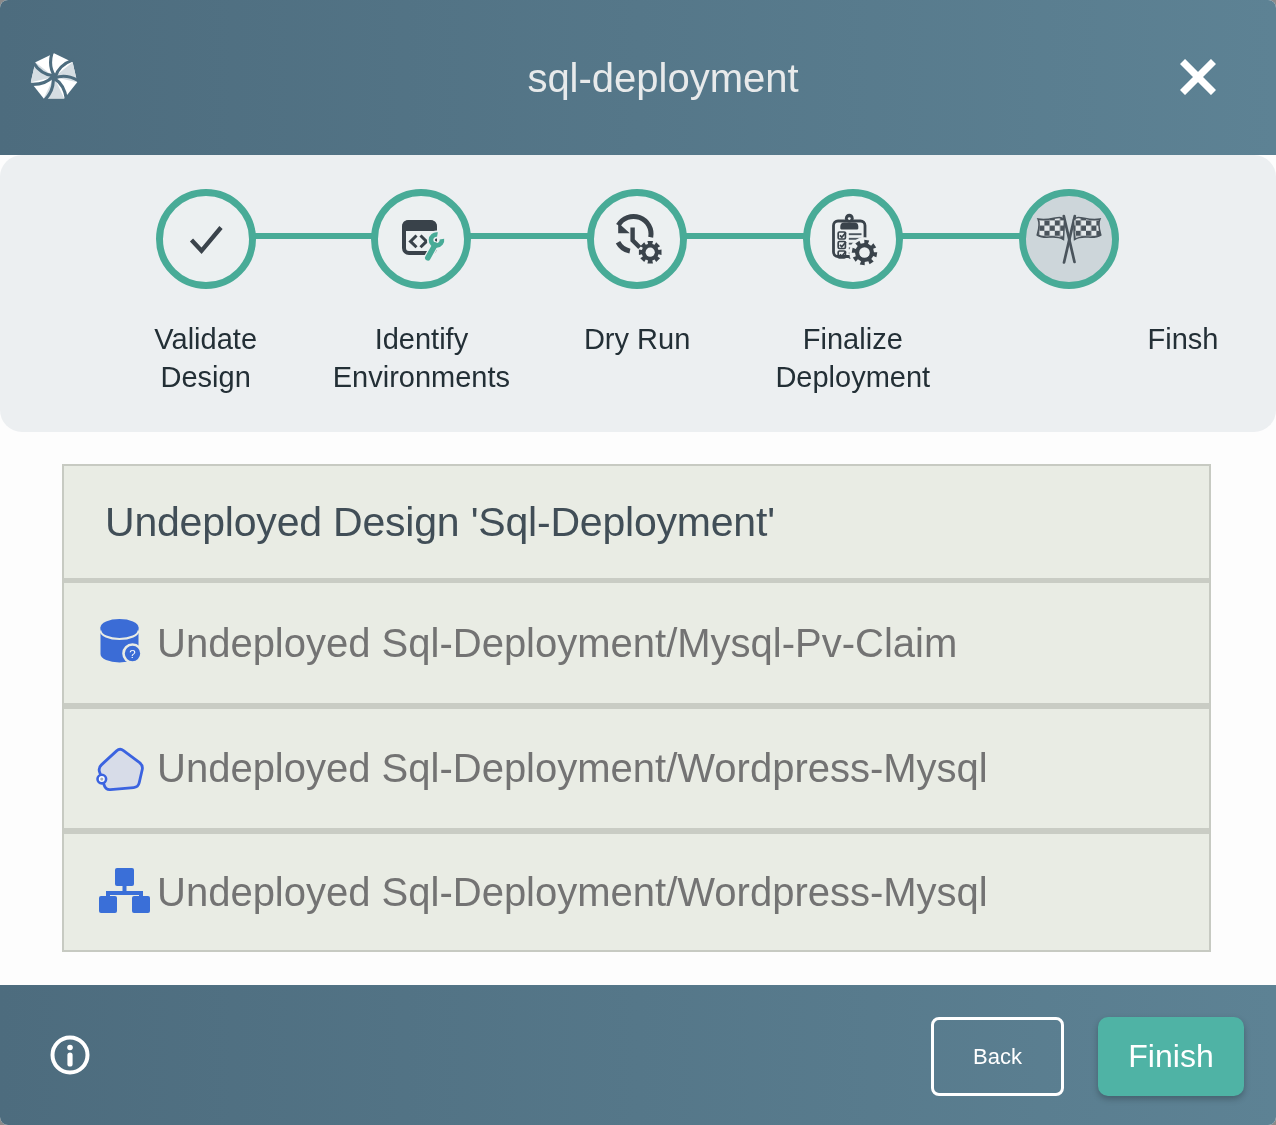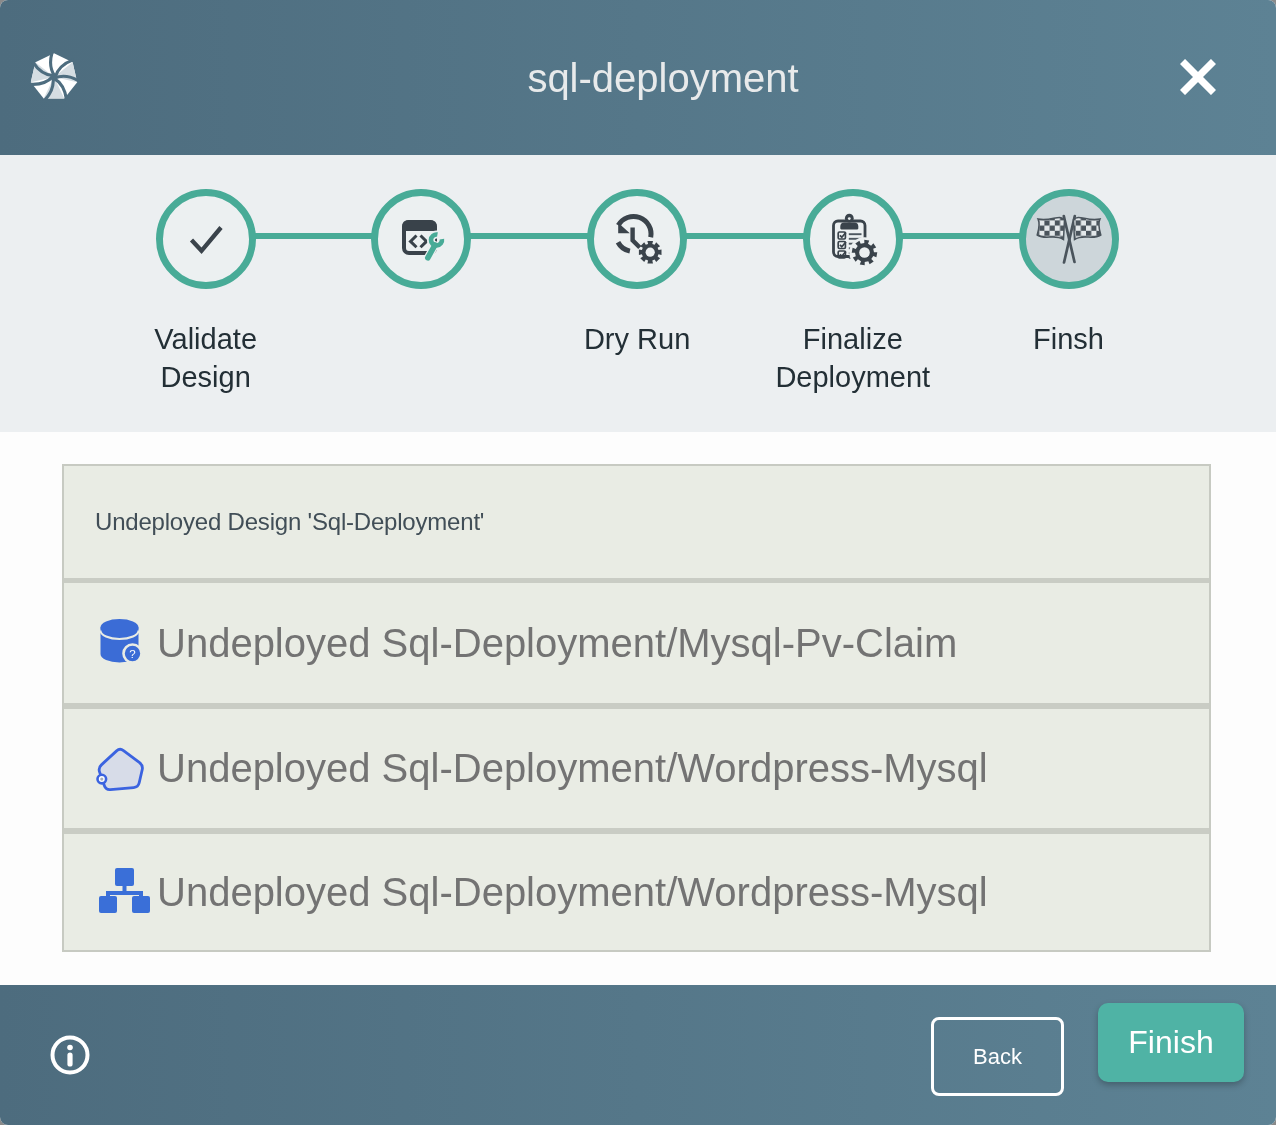--- a/index.html
+++ b/index.html
@@ -2,38 +2,38 @@
 <html><head>
 <meta charset="utf-8">
 <style>
   html,body{margin:0;padding:0;}
   body{width:1276px;height:1125px;background:#8a8a8a;font-family:"Liberation Sans",sans-serif;overflow:hidden;}
   .modal{position:absolute;left:0;top:0;width:1276px;height:1125px;border-radius:8px;overflow:hidden;background:#fdfdfd;}
   .hdr{position:absolute;left:0;top:0;width:1276px;height:155px;background:linear-gradient(90deg,#4d6c7e 0%,#5d8294 100%);}
   .title{position:absolute;top:56px;left:0;width:1230px;text-align:center;font-size:40px;color:#e8eaeb;padding-left:48px;}
   .logo{position:absolute;left:30px;top:53px;width:48px;height:48px;}
   .closex{position:absolute;left:1180px;top:59px;width:36px;height:36px;}
-  .stepper{position:absolute;left:0;top:155px;width:1276px;height:277px;background:#eceff1;}
+  .stepper{position:absolute;left:0;top:155px;width:1276px;height:277px;background:#eceff1;border-radius:22px;}
   .connector{position:absolute;left:206px;top:78px;width:863px;height:6px;background:#48ab97;}
   .circ{position:absolute;top:33.5px;width:86px;height:86px;border:7px solid #48ab97;border-radius:50%;background:#ecf0f1;display:flex;align-items:center;justify-content:center;}
   .circ.last{background:#cdd6da;}
   .slabel{position:absolute;top:165px;width:300px;text-align:center;font-size:29px;line-height:38px;color:#232f36;}
   .content{position:absolute;left:0;top:432px;width:1276px;height:553px;background:#fdfdfd;}
   .box{position:absolute;left:62px;top:32px;width:1145px;border:2px solid #c7cac2;background:#e9ece4;}
   .brow{position:relative;}
   .divider{height:6px;background:#c9ccc4;}
   .h-row{height:112px;display:flex;align-items:center;}
-  .h-row span{margin-left:31px;font-size:24px;color:#414e57;letter-spacing:-0.2px;}
+  .h-row span{margin-left:41px;font-size:41px;color:#414e57;letter-spacing:-0.2px;}
   .irow{height:120px;display:flex;align-items:center;}
   .irow .ic{position:absolute;left:34px;top:50%;transform:translateY(-50%);}
   .irow span{margin-left:93px;font-size:40px;color:#737373;}
   .ftr{position:absolute;left:0;top:985px;width:1276px;height:140px;background:linear-gradient(90deg,#4d6c7e 0%,#5d8294 100%);}
   .info{position:absolute;left:50px;top:50px;width:40px;height:40px;}
   .btn-back{position:absolute;left:931px;top:32px;width:133px;height:79px;border:3px solid #fff;border-radius:8px;box-sizing:border-box;color:#fff;font-size:22px;display:flex;align-items:center;justify-content:center;}
-  .btn-finish{position:absolute;left:1098px;top:18px;width:146px;height:79px;border-radius:10px;background:#4fb3a5;color:#fff;font-size:32px;display:flex;align-items:center;justify-content:center;box-shadow:0 3px 6px rgba(0,0,0,0.25);}
+  .btn-finish{position:absolute;left:1098px;top:32px;width:146px;height:79px;border-radius:10px;background:#4fb3a5;color:#fff;font-size:32px;display:flex;align-items:center;justify-content:center;box-shadow:0 3px 6px rgba(0,0,0,0.25);}
 </style>
 </head>
 <body>
 <div class="modal">
 
   <div class="hdr">
     <svg class="logo" viewBox="0 0 48 48">
         <path d="M24.0,0.2 L42.6,9.2 L47.2,29.3 L34.3,45.4 L13.7,45.4 L0.8,29.3 L5.4,9.2 Z" fill="#ffffff"></path>
         <path d="M24,24 L42.6,9.2 L47.2,29.3 Z" fill="#d5dde2"></path>
         <path d="M24,24 L34.3,45.4 L13.7,45.4 Z" fill="#d5dde2"></path>
@@ -118,23 +118,24 @@
           </defs>
       <g stroke="#4a545c" stroke-width="2.7" stroke-linecap="round">
             <path d="M30.8 7 L41.5 53"></path>
             <path d="M41.8 7 L31 53.5"></path>
           </g>
       <path d="M31.5,10.5 C26,5 19,12.5 5,10 C7.5,15.5 5.5,21 4.2,26 C13,31.5 21,24.5 30.5,30.5 Z" fill="url(#chk)" stroke="#4a545c" stroke-width="1.5"></path>
       <path d="M40.5,10.5 C46,5 53,12.5 67,10 C64.5,15.5 66.5,21 67.8,26 C59,31.5 51,24.5 41.5,30.5 Z" fill="url(#chk)" stroke="#4a545c" stroke-width="1.5"></path>
     </svg>
       </div>
     <div class="slabel" style="left:55.7px;">Validate<br>Design</div>
+    <div class="slabel" style="left:271.4px;">Identify<br>Environments</div>
     <div class="slabel" style="left:487.1px;">Dry Run</div>
     <div class="slabel" style="left:702.8px;">Finalize<br>Deployment</div>
-    <div class="slabel" style="left:918.5px;">Finsh</div>
+    <div class="slabel" style="left:918.5px;text-align:right;">Finsh</div>
   </div>
 
   <div class="content">
     <div class="box">
       <div class="brow h-row" style="height:112px;">
           <span>Undeployed Design 'Sql-Deployment'</span>
         </div>
       <div class="divider" style="height:5px;"></div>
       <div class="brow irow" style="height:120px;">
         <svg class="ic" width="54" height="50" viewBox="0 0 54 50">

